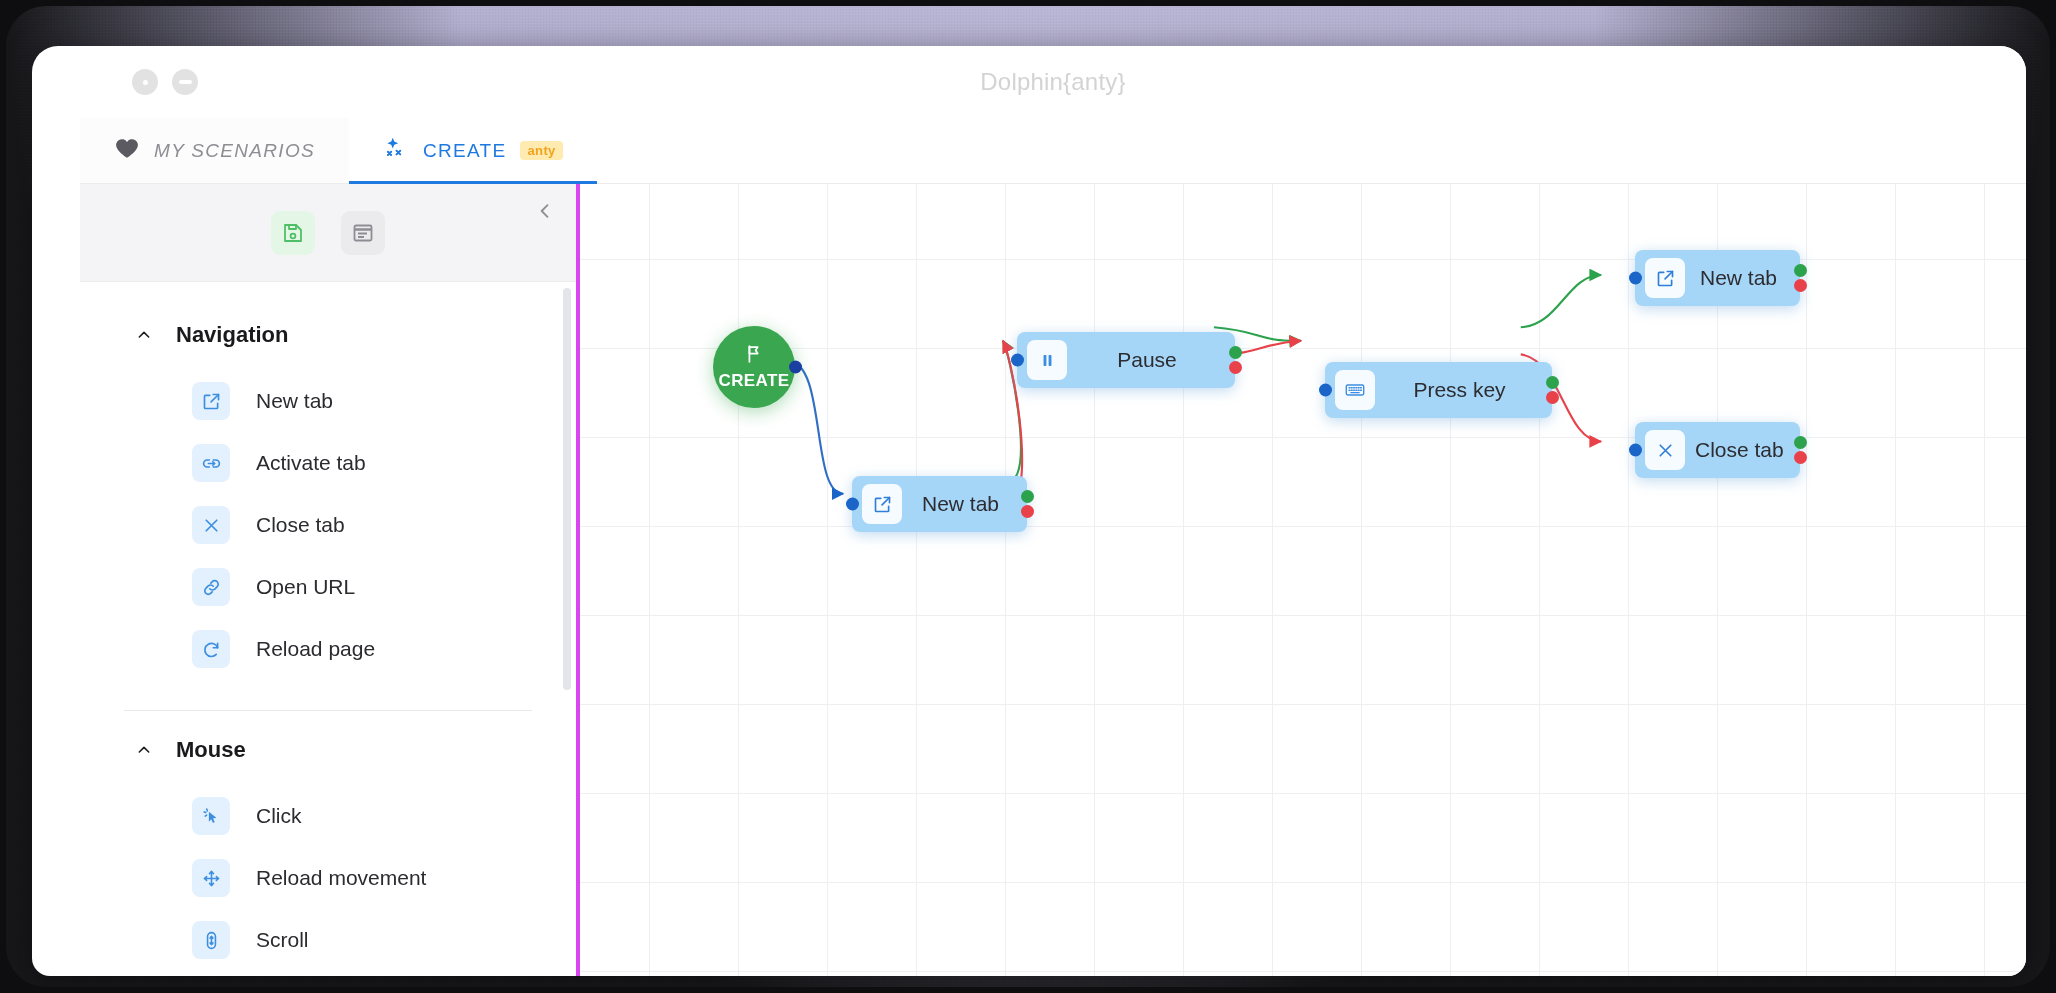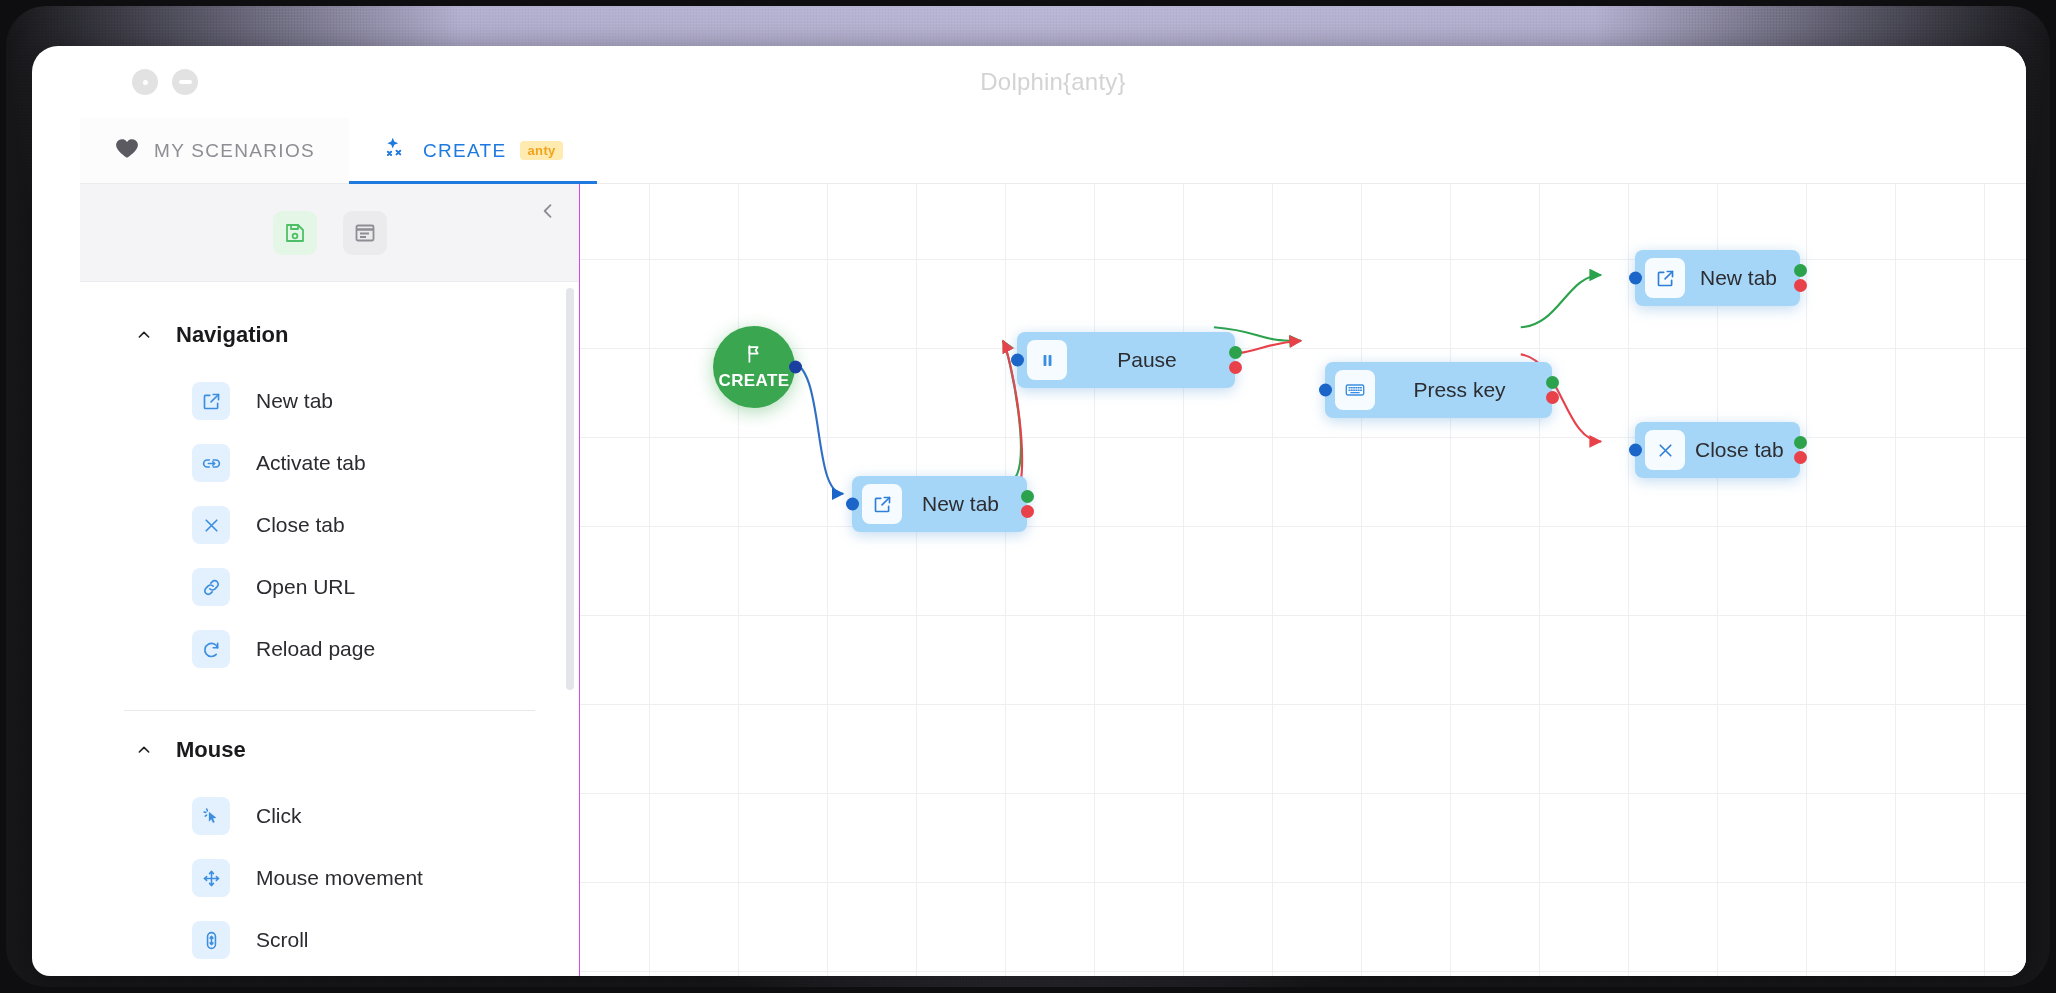--- a/index.html
+++ b/index.html
@@ -90,21 +90,21 @@
     display: flex;
     align-items: center;
     gap: 14px;
     padding: 0 34px;
     font-size: 19px;
     letter-spacing: 1.3px;
     font-weight: 500;
     position: relative;
     cursor: pointer;
   }
-  .tab.inactive { color: #8d8d93; background: #fcfcfd; }
+  .tab.inactive { color: #8d8d93; background: #fcfcfd; font-style: italic; }
   .tab.active   { color: #1f7ae0; }
   .tab.active::after {
     content: "";
     position: absolute;
     left: 0; right: 0; bottom: -1px;
     height: 3px;
     background: #1f7ae0;
   }
   .beta-badge {
     background: #ffeab0;
@@ -116,21 +116,21 @@
     border-radius: 4px;
   }
 
   
   #body-row { display: flex; height: 792px; }
 
   
   #sidebar {
     width: 500px;
     flex: none;
-    border-right: 1px solid #d946ef;
+    border-right: 4px solid #d946ef;
     display: flex;
     flex-direction: column;
     position: relative;
     background: #fff;
   }
   #sidebar-toolbar {
     height: 98px;
     background: #f4f4f6;
     border-bottom: 1px solid #ececef;
     display: flex;
@@ -440,21 +440,21 @@
             <div class="nav-item">
               <span class="nav-icon">
                 <svg width="21" height="21" viewBox="0 0 24 24" fill="none" stroke="#3c8ee0" stroke-width="1.8" stroke-linecap="round" stroke-linejoin="round">
                   <path d="M12 4v16M4 12h16"></path>
                   <path d="M12 4l-2.2 2.4M12 4l2.2 2.4"></path>
                   <path d="M12 20l-2.2-2.4M12 20l2.2-2.4"></path>
                   <path d="M4 12l2.4-2.2M4 12l2.4 2.2"></path>
                   <path d="M20 12l-2.4-2.2M20 12l-2.4 2.2"></path>
                 </svg>
               </span>
-              <span class="nav-label">Mouse movement</span>
+              <span class="nav-label">Reload movement</span>
             </div>
 
             <div class="nav-item">
               <span class="nav-icon">
                 <svg width="21" height="21" viewBox="0 0 24 24" fill="none" stroke="#3c8ee0" stroke-width="1.8" stroke-linecap="round" stroke-linejoin="round">
                   <rect x="7.5" y="3" width="9" height="18" rx="4.5"></rect>
                   <path d="M12 7.5v9"></path>
                   <path d="M12 7.5l-1.6 1.8M12 7.5l1.6 1.8"></path>
                   <path d="M12 16.5l-1.6-1.8M12 16.5l1.6-1.8"></path>
                 </svg>

